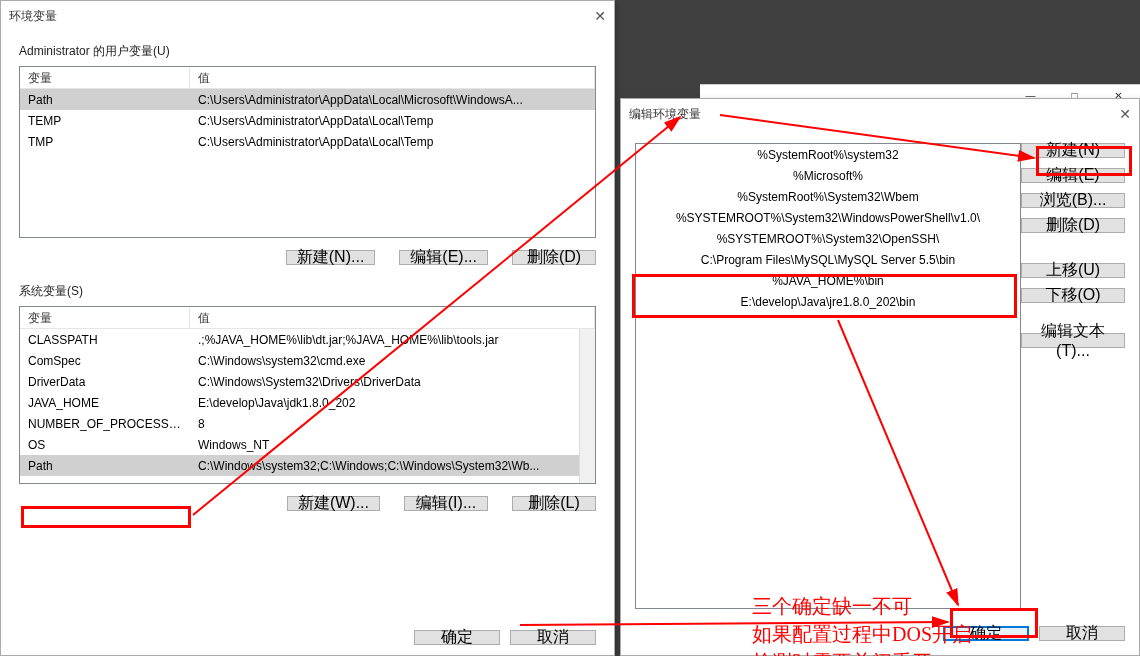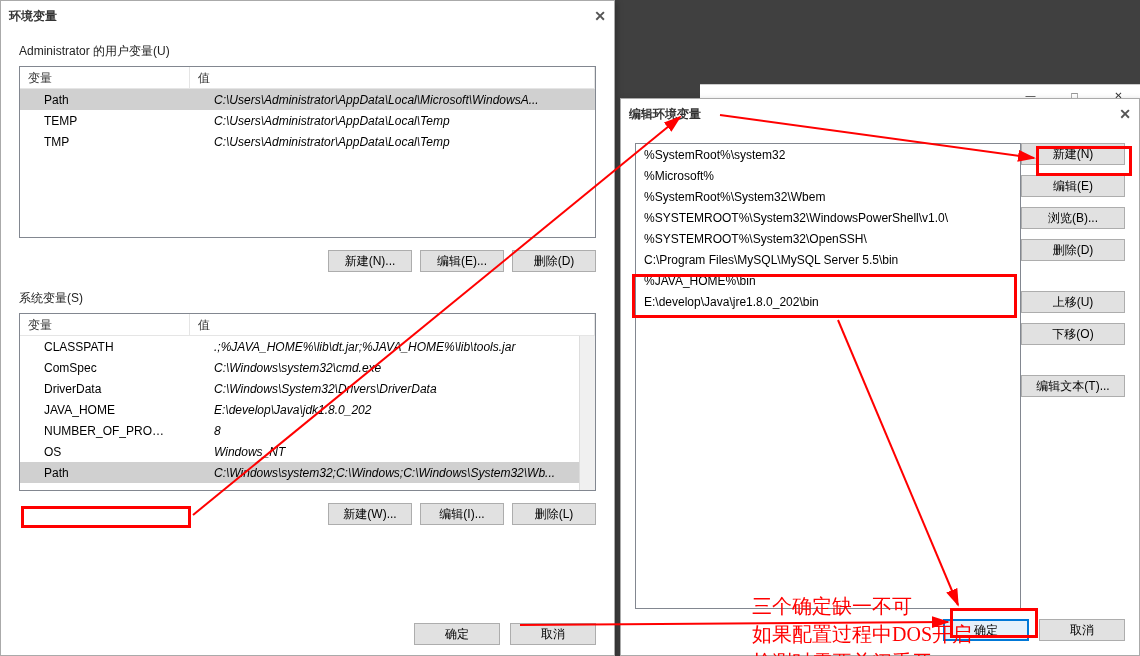--- a/index.html
+++ b/index.html
@@ -12,42 +12,41 @@
   position: relative;
   overflow: hidden;
 }
 .dialog {
   position: absolute;
   background: #fff;
   border: 1px solid #aaa;
   box-shadow: 2px 2px 6px rgba(0,0,0,0.25);
 }
 .dialog1 { left: 0; top: 0; width: 615px; height: 656px; }
-.dialog2 { left: 620px; top: 98px; width: 520px; height: 558px; }
+.dialog2 { left: 620px; top: 98px; width: 520px; height: 558px; text-align: center; }
 .app-window {
   position: absolute;
   left: 700px; top: 84px;
   width: 440px; height: 20px;
   background: #fff;
   border-top: 1px solid #ccc;
 }
 .app-ctrls {
   position: absolute; right: 0; top: 0;
   display: flex;
 }
 .app-ctrls div {
   width: 44px; height: 20px;
   display: flex; align-items: center; justify-content: center;
   font-size: 10px; color: #333; border-left: 1px solid transparent;
 }
 .titlebar {
   height: 30px;
   display: flex; align-items: center; justify-content: space-between;
   padding: 0 8px;
-  font-weight: bold;
 }
 .titlebar .title { color: #333; }
 .close-x { font-size: 14px; color: #555; cursor: pointer; font-family: Arial; }
 .section-label { padding: 12px 18px 6px; color: #222; }
 .listview {
   margin: 0 18px;
   border: 1px solid #828790;
   background: #fff;
   height: 172px;
   overflow: hidden;
@@ -62,37 +61,37 @@
   padding: 3px 8px; border-right: 1px solid #e5e5e5;
   color: #333;
 }
 .col-name { width: 170px; }
 .col-val { flex: 1; }
 .lv-body { overflow: hidden; }
 .lv-row {
   display: flex; height: 21px; align-items: center;
 }
 .lv-row.selected { background: #d0d0d0; }
-.lv-row .cell { padding: 0 24px; white-space: nowrap; overflow: hidden; text-overflow: ellipsis; }
+.lv-row .cell { padding: 0 8px; white-space: nowrap; overflow: hidden; text-overflow: ellipsis; }
 .lv-row .c-name { width: 170px; }
-.lv-row .c-val { flex: 1; padding-right: 20px; font-style: italic; }
+.lv-row .c-val { flex: 1; padding-right: 20px; }
 .scrollbar {
   position: absolute; right: 0; top: 22px; bottom: 0; width: 16px;
   background: #f0f0f0; border-left: 1px solid #ddd;
 }
 .btn-row {
   display: flex; justify-content: flex-end;
-  padding: 12px 18px 6px; gap: 8px;
+  padding: 12px 18px 6px; gap: 24px;
 }
 .btn {
-  min-width: 84px; height: 22px;
+  min-width: 84px; height: 15px;
   background: #e1e1e1; border: 1px solid #adadad;
   display: flex; align-items: center; justify-content: center;
   cursor: pointer;
-  font-size: 12px;
+  font-size: 16px;
   padding: 0 10px;
 }
 .btn.focus { border: 2px solid #0078d7; background: #e5f1fb; }
 .bottom-btns {
   position: absolute; bottom: 10px; right: 18px;
   display: flex; gap: 10px;
 }
 .bottom-btns .btn { min-width: 86px; }
 
 .d2-body { display: flex; padding: 14px 14px 0; height: 480px; }

